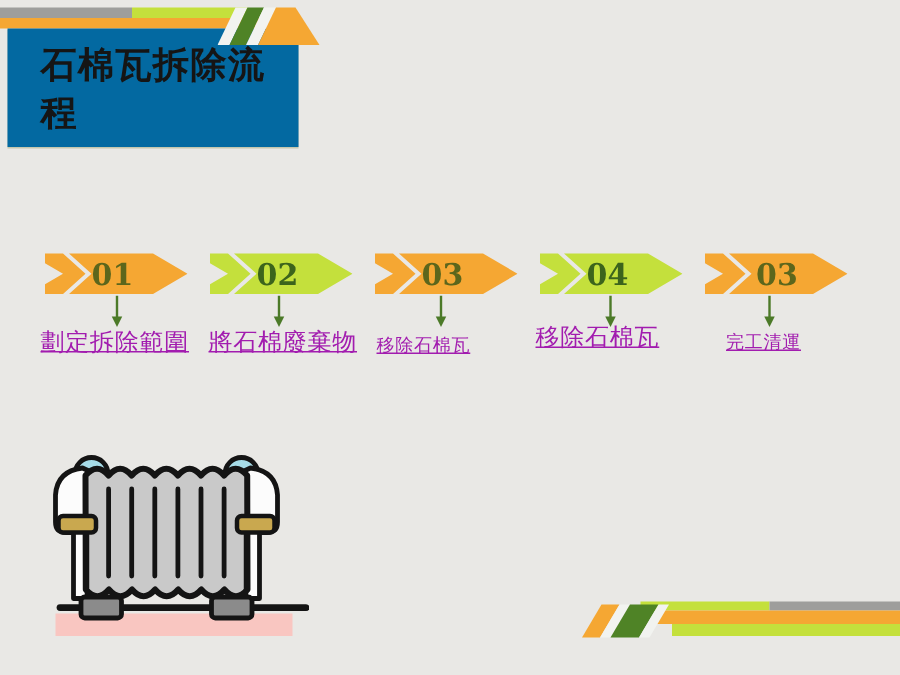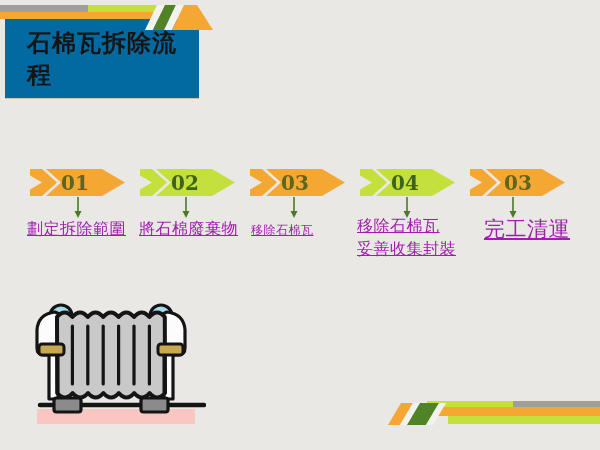--- a/index.html
+++ b/index.html
@@ -111,35 +111,34 @@
         <polygon class="arrow-shape" points="0,2 12,2 27,15.5 12,29 0,29 0,22.5 12,15.5 0,8.5" fill="#c4e03c"></polygon>
         <polygon class="arrow-shape" points="16,2 72,2 95,15.5 72,29 16,29 31,15.5" fill="#c4e03c"></polygon>
         <text class="num arrow-number" x="45" y="23" text-anchor="middle" fill="#3c641c">04</text>
       </svg>
       <svg class="abs connector" style="left:401px;" viewBox="0 0 12 22">
         <line x1="6" y1="0" x2="6" y2="15" stroke="#4c7a28" stroke-width="1.6"></line>
         <polygon points="2.5,14 9.5,14 6,21" fill="#4c7a28"></polygon>
       </svg>
       <div class="abs step-label" style="left:357px;top:214px;">
         <span>移除石棉瓦</span>
-        <span>妥善收集封裝</span>
       </div>
     </div>
 
     <div>
       <svg class="abs step-arrow" style="left:470px;" viewBox="0 0 95 31">
         <polygon class="arrow-shape" points="0,2 12,2 27,15.5 12,29 0,29 0,22.5 12,15.5 0,8.5" fill="#f5a733"></polygon>
         <polygon class="arrow-shape" points="16,2 72,2 95,15.5 72,29 16,29 31,15.5" fill="#f5a733"></polygon>
         <text class="num arrow-number" x="48" y="23" text-anchor="middle" fill="#5c661c">03</text>
       </svg>
       <svg class="abs connector" style="left:507px;" viewBox="0 0 12 22">
         <line x1="6" y1="0" x2="6" y2="15" stroke="#4c7a28" stroke-width="1.6"></line>
         <polygon points="2.5,14 9.5,14 6,21" fill="#4c7a28"></polygon>
       </svg>
-      <div class="abs step-label" style="left:484px;top:217px;font-size:21px;">
+      <div class="abs step-label" style="left:484px;top:217px;font-size:12px;">
         <span>完工清運</span>
       </div>
     </div>
 
   </div>
 
   <svg class="abs" style="left:24px;top:292px;" width="182" height="136" viewBox="0 0 182 136">
 
     <rect x="13" y="117" width="158" height="15" fill="#f9c6c1"></rect>
     <path d="M16 113 H 180" stroke="#141414" stroke-width="4.5" stroke-linecap="round"></path>

